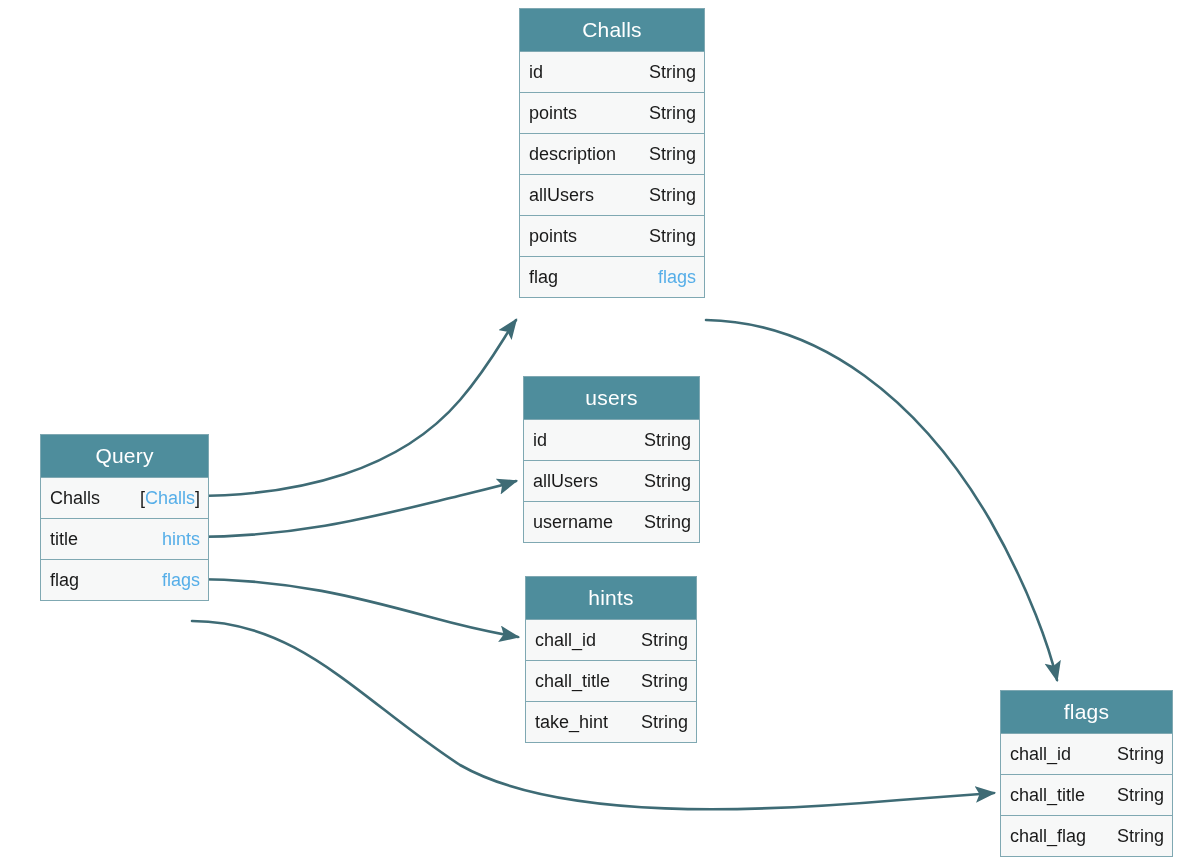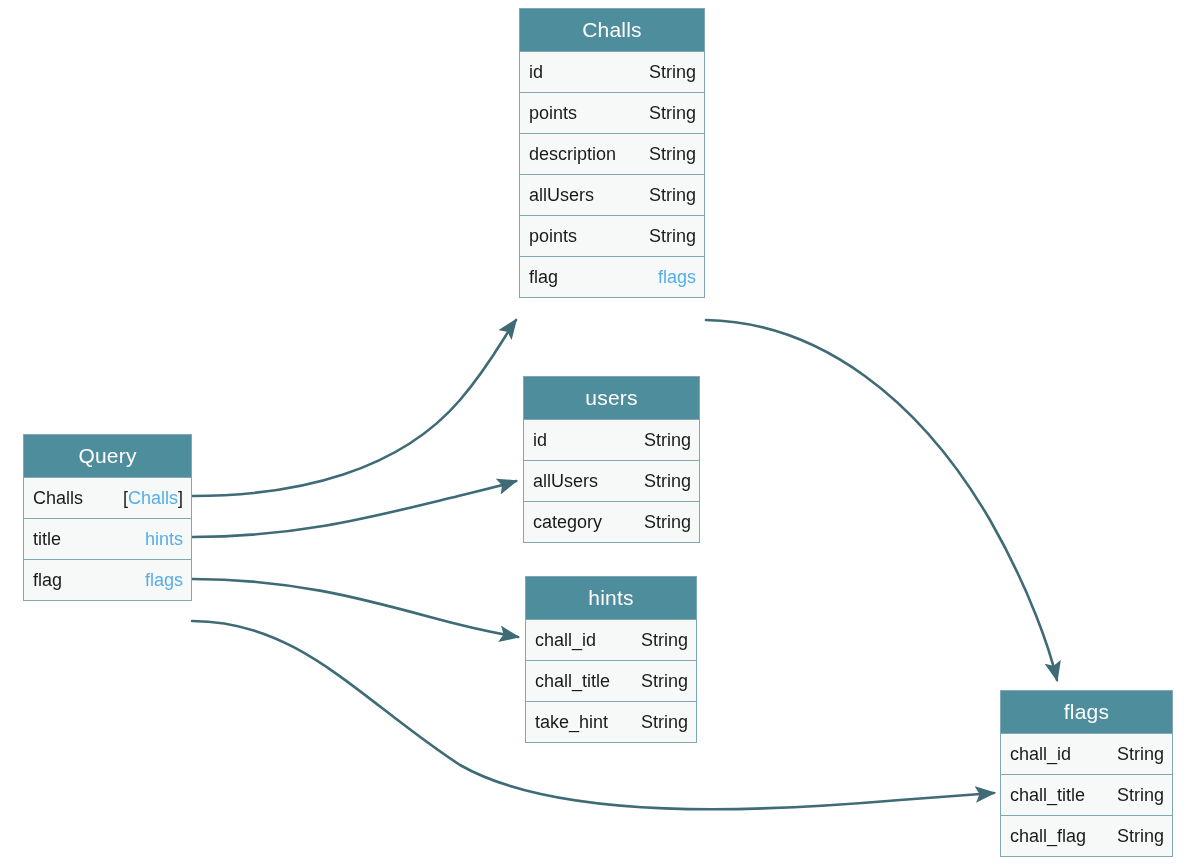--- a/index.html
+++ b/index.html
@@ -133,21 +133,21 @@
       <div class="node-rows">
         <div class="row">
           <span class="fname">id</span>
           <span class="ftype">String</span>
         </div>
         <div class="row">
           <span class="fname">allUsers</span>
           <span class="ftype">String</span>
         </div>
         <div class="row">
-          <span class="fname">category</span>
+          <span class="fname">username</span>
           <span class="ftype">String</span>
         </div>
       </div>
     </div>
   <div class="node" style="left: 525px; top: 576px; width: 172px;">
       <div class="node-header">hints</div>
       <div class="node-rows">
         <div class="row">
           <span class="fname">chall_id</span>
           <span class="ftype">String</span>
@@ -172,21 +172,21 @@
         <div class="row">
           <span class="fname">chall_title</span>
           <span class="ftype">String</span>
         </div>
         <div class="row">
           <span class="fname">chall_flag</span>
           <span class="ftype">String</span>
         </div>
       </div>
     </div>
-  <div class="node" style="left: 23px; top: 434px; width: 169px;">
+  <div class="node" style="left: 40px; top: 434px; width: 169px;">
       <div class="node-header">Query</div>
       <div class="node-rows">
         <div class="row">
           <span class="fname">Challs</span>
           <span class="ftype listlink">[<i>Challs</i>]</span>
         </div>
         <div class="row">
           <span class="fname">title</span>
           <span class="ftype link">hints</span>
         </div>

